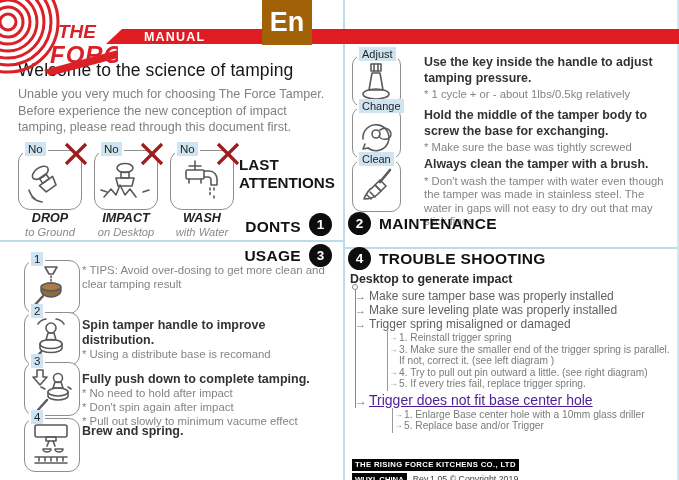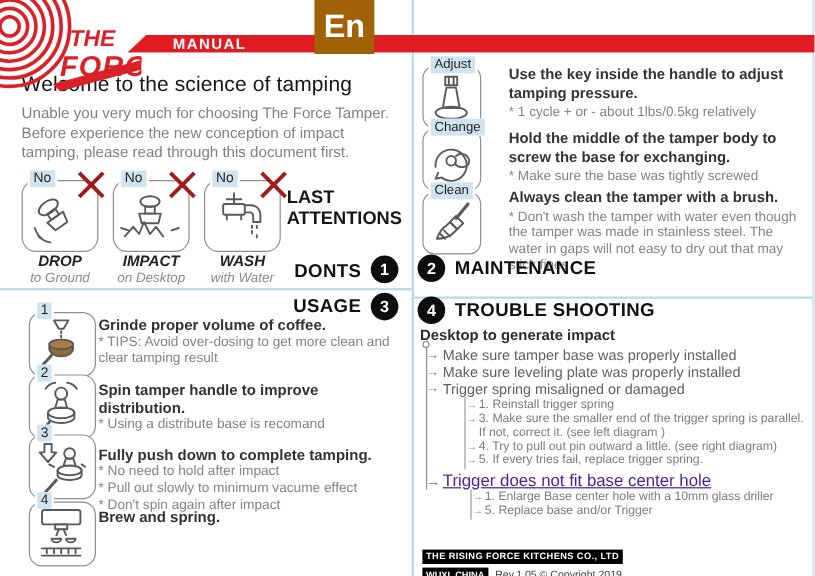--- a/index.html
+++ b/index.html
@@ -242,21 +242,20 @@
   <span class="tag">1</span>
   <svg class="lineart" width="46" height="48" viewBox="0 0 44 48" style="margin:2px 0 0 3px">
     <path d="M16 4 h12 l-4 7 h-4 z"></path>
     <path d="M22 13 v5" stroke-dasharray="1.5 2"></path>
     <ellipse cx="22" cy="27" rx="10" ry="7" fill="#916a3d"></ellipse>
     <ellipse cx="22" cy="24" rx="10" ry="4" fill="#a87c46"></ellipse>
     <path d="M14 33 L5 43" stroke-width="2.4"></path>
   </svg>
 </div>
 <div class="u-text" style="top:264px;">
-  <div class="u-title">Grinde proper volume of coffee.</div>
   <div class="u-note">* TIPS: Avoid over-dosing to get more clean and clear tamping result</div>
 </div>
 
 <div class="card usage-card" style="left:24px; top:312px;">
   <span class="tag">2</span>
   <svg class="lineart" width="46" height="48" viewBox="0 0 44 48" style="margin:2px 0 0 3px">
     <path d="M9 9 a11 11 0 0 1 8 -5 M35 9 a11 11 0 0 0 -8 -5"></path>
     <circle cx="22" cy="13" r="5"></circle>
     <path d="M19 18 h6 l2 7 h-10 z"></path>
     <ellipse cx="22" cy="29" rx="11" ry="4.5"></ellipse>
@@ -277,22 +276,22 @@
     <path d="M26 17 h6 l2 6 h-10 z"></path>
     <ellipse cx="29" cy="27" rx="10" ry="4"></ellipse>
     <path d="M19 27 v4 a10 4 0 0 0 20 0 v-4"></path>
     <path d="M16 24 l-4 -2 M42 24 l-3 -2"></path>
     <path d="M18 35 L9 45" stroke-width="2.4"></path>
   </svg>
 </div>
 <div class="u-text" style="top:372px;">
   <div class="u-title">Fully push down to complete tamping.</div>
   <div class="u-note">* No need to hold after impact</div>
+  <div class="u-note">* Don't spin again after impact</div>
   <div class="u-note">* Pull out slowly to minimum vacume effect</div>
-  <div class="u-note">* Don't spin again after impact</div>
 </div>
 
 <div class="card usage-card" style="left:24px; top:418px;">
   <span class="tag">4</span>
   <svg class="lineart" width="46" height="48" viewBox="0 0 44 48" style="margin:2px 0 0 3px">
     <rect x="6" y="4" width="32" height="12" rx="2"></rect>
     <rect x="17" y="16" width="10" height="4"></rect>
     <path d="M20 20 l-2 5 M24 20 l2 5"></path>
     <path d="M14 28 a4 3 0 0 0 8 0 z M26 28 a4 3 0 0 0 8 0 z"></path>
     <path d="M6 36 h32 M10 36 v4 M16 36 v4 M22 36 v4 M28 36 v4 M34 36 v4 M6 42 h32"></path>

